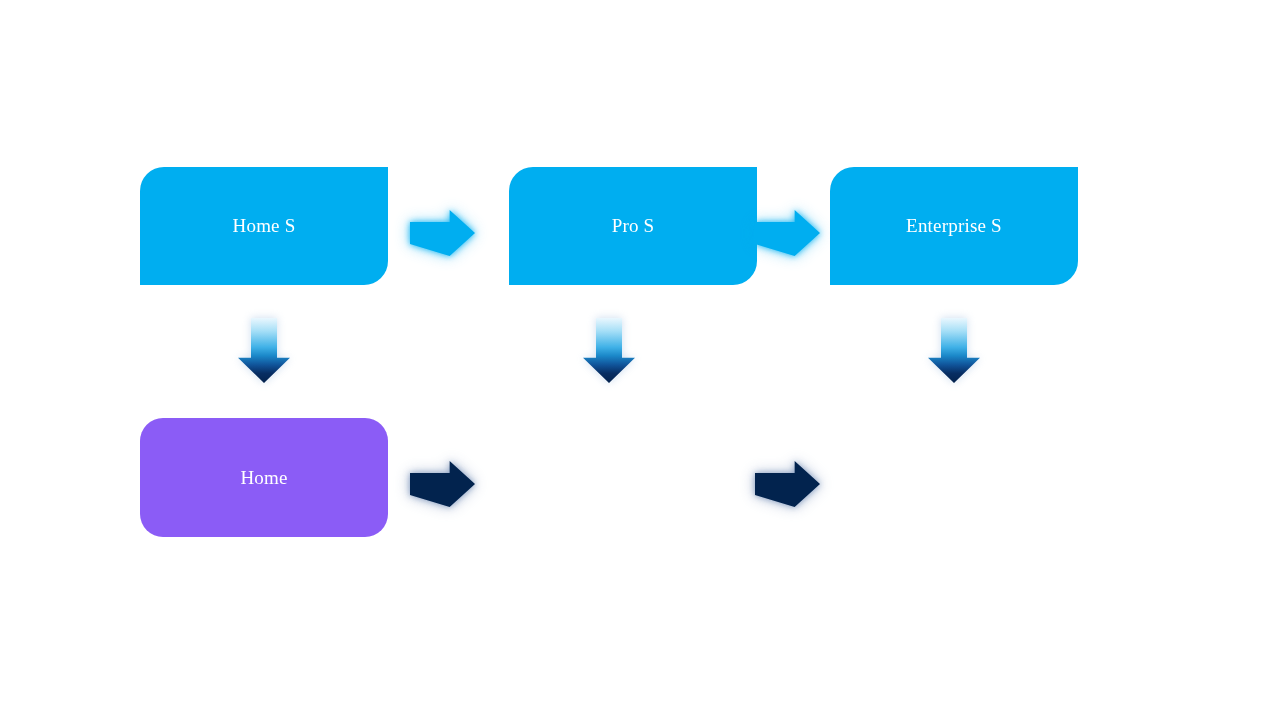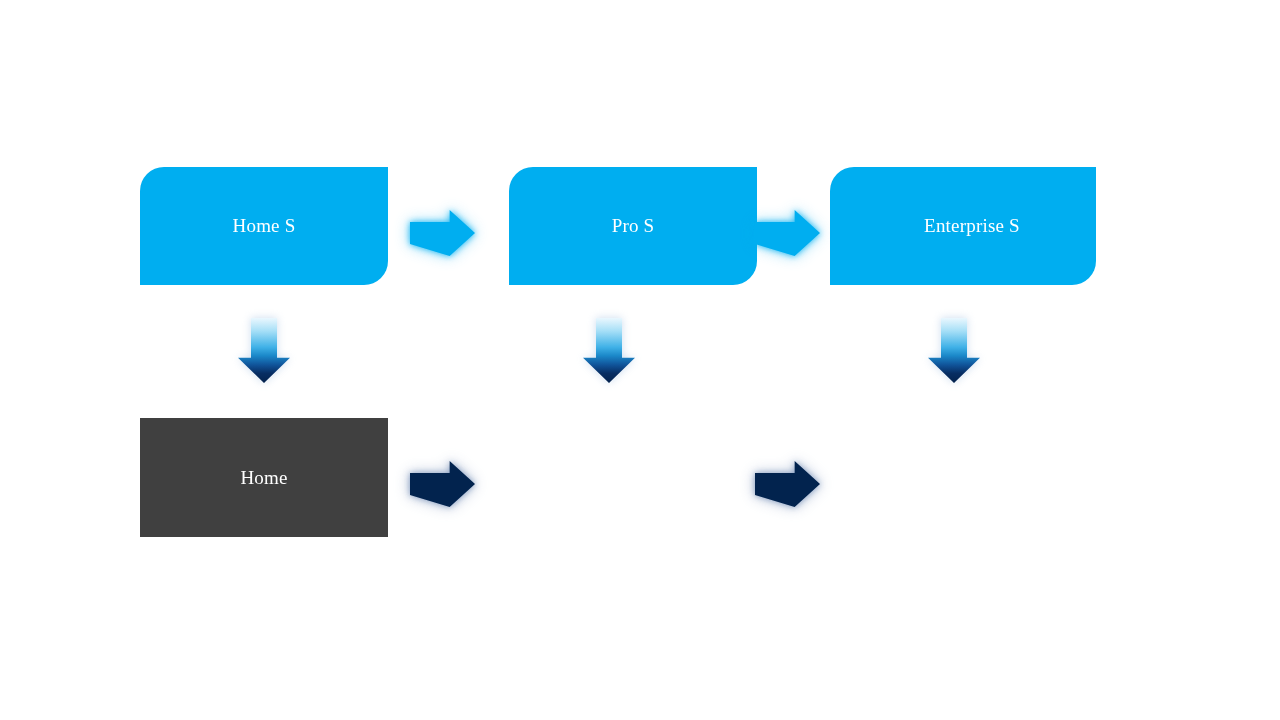--- a/index.html
+++ b/index.html
@@ -24,25 +24,26 @@
   }
   .node.top {
     top: 167px;
     height: 118px;
     background: #00AEF0;
     border-radius: 24px 0 24px 0;
   }
   .node.bottom {
     top: 418px;
     height: 119px;
-    background: #404040;
+    background: #8b5cf6;
+    border-radius: 23px;
   }
   .pos-c1 { left: 140px; }
   .pos-c2 { left: 497px; margin-left: 12px; }
-  .pos-c3 { left: 830px; padding-left: 18px; }
+  .pos-c3 { left: 830px; }
 
   
   .glow { position: absolute; }
   .glow.cyan {
     filter: drop-shadow(0 0 3px rgba(0,174,240,0.85)) drop-shadow(0 0 7px rgba(0,174,240,0.40));
   }
   .glow.navy {
     filter: drop-shadow(0 0 3px rgba(120,145,185,0.85)) drop-shadow(0 0 7px rgba(120,145,185,0.45));
   }
   .glow.soft {

